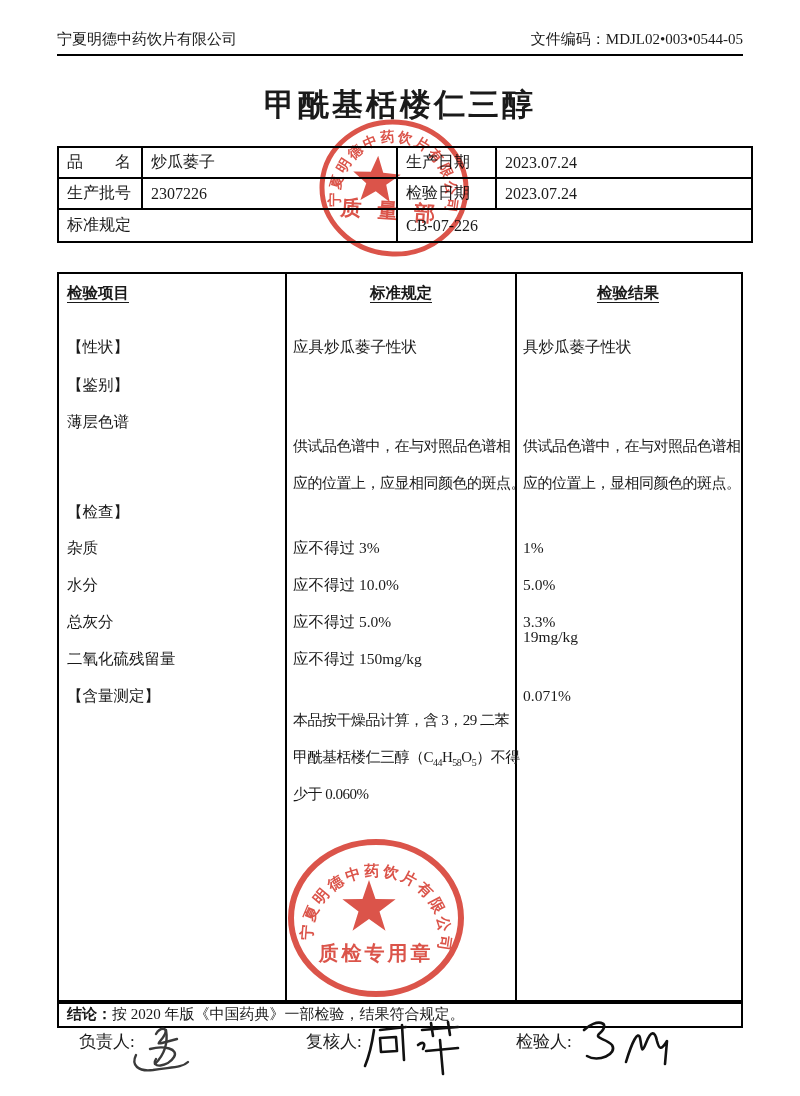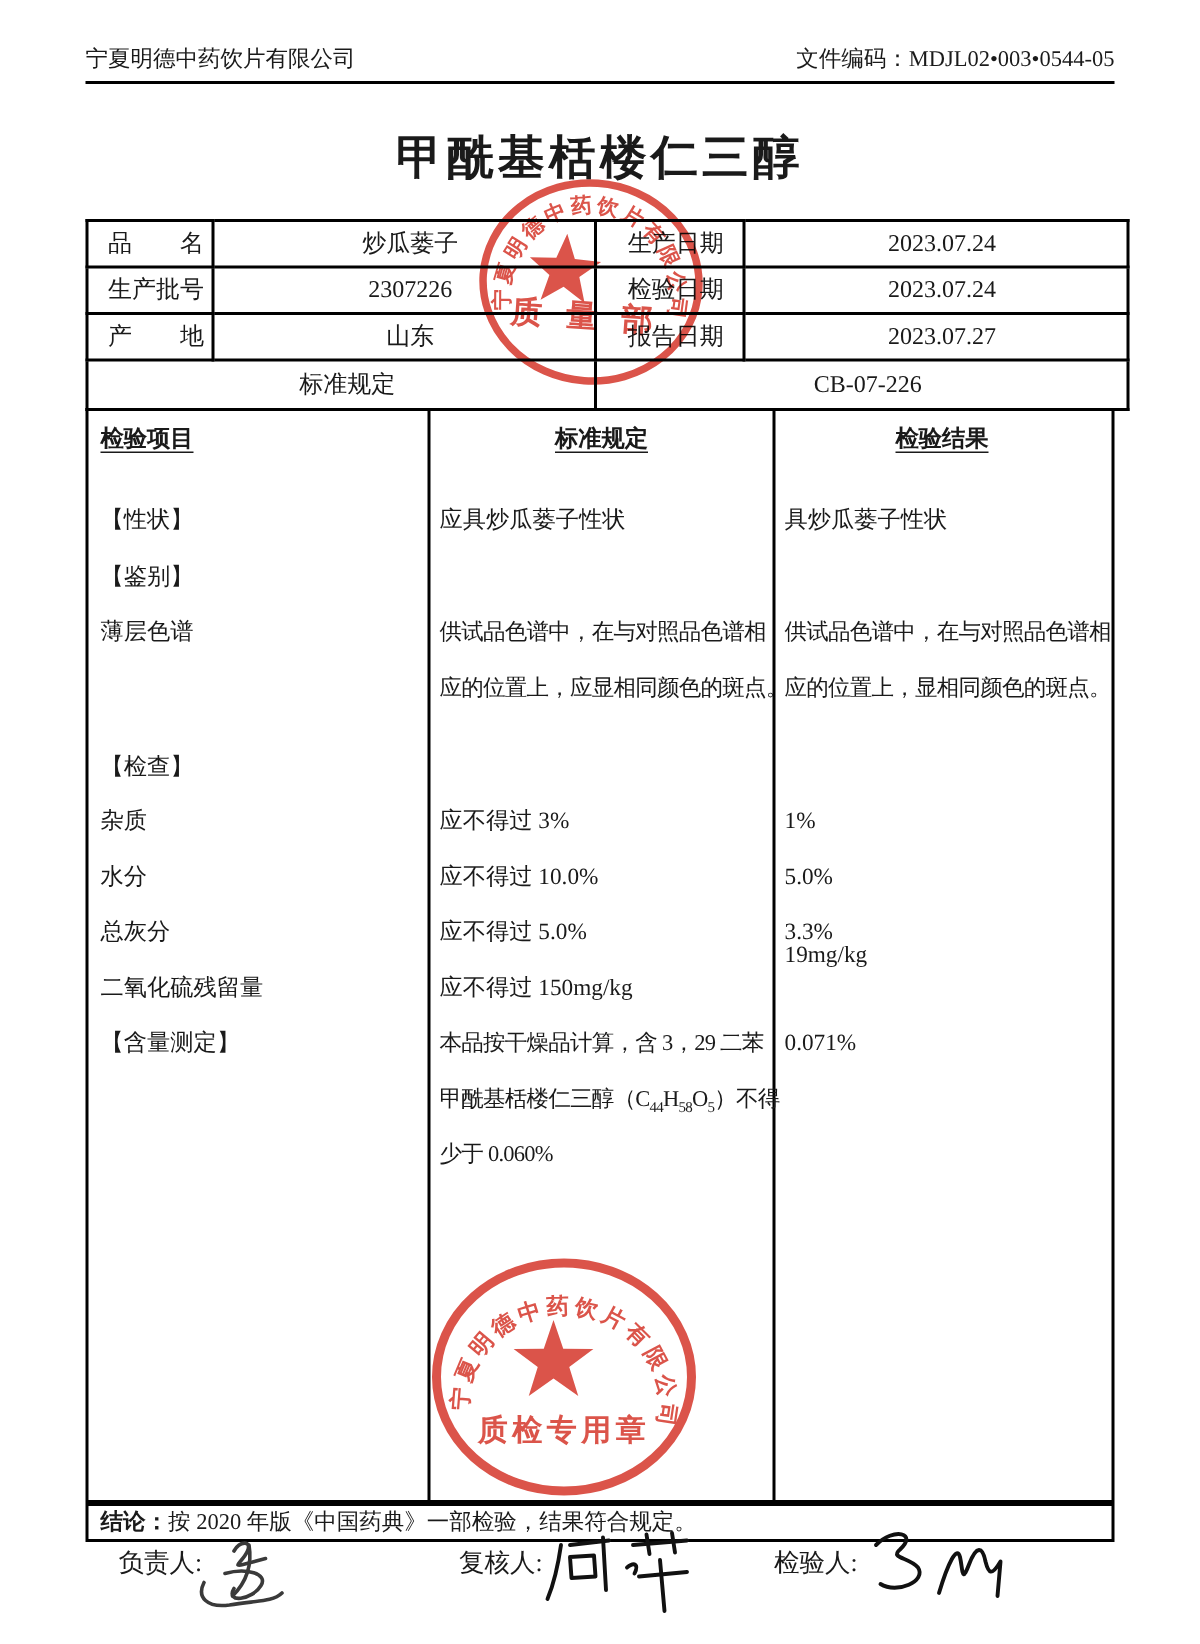--- a/index.html
+++ b/index.html
@@ -14,30 +14,30 @@
   
   .hdr-company { left:57px; top:30px; font-size:15px; }
   .hdr-code    { right:57px; top:30px; font-size:15px; }
   .hdr-rule    { left:57px; top:54px; width:686px; height:0; border-top:2px solid #000; }
 
   .doc-title { left:0; top:84px; width:800px; text-align:center;
                font-size:31px; font-weight:bold; letter-spacing:3px; }
 
   
   table.info { position:absolute; left:57px; top:146px; border-collapse:collapse; table-layout:fixed; }
-  table.info td { border:2px solid #000; font-size:16px; padding:0 0 0 8px; white-space:nowrap; overflow:hidden;text-align:center; }
+  table.info td { border:2px solid #000; font-size:16px; padding:0 0 0 8px; white-space:nowrap; overflow:hidden; }
   table.info tr { height:31px; }
   table.info tr.last { height:33px; }
 
   
   .main { left:57px; top:272px; width:682px; height:726px; border:2px solid #000; }
   .vline { position:absolute; top:0; bottom:0; width:2px; background:#000; }
   .v1 { left:226px; } .v2 { left:456px; }
   .ln { position:absolute; font-size:15.5px; line-height:22px; white-space:nowrap; }
-  .para { font-size:15px; letter-spacing:-0.5px; }
+  .para { font-size:15px; letter-spacing:-0.5px;margin-top:24px; }
   .colhead { text-decoration:underline; text-underline-offset:4px;font-weight:bold; }
   .c2 { left:234px; } .c3 { left:464px; }
   .c2h { left:228px; width:228px; text-align:center; }
   .c3h { left:458px; width:222px; text-align:center; }
   sub { font-size:10px; }
 
   
   .concl { left:57px; top:1002px; width:674px; height:20px; border:2px solid #000;
            padding:1px 0 1px 8px; font-size:15px; white-space:nowrap; }
   .sig-label { font-size:17px; top:1030px;margin-left:19px; }
@@ -63,26 +63,20 @@
     <td style="width:74px">品　　名</td>
     <td style="width:245px">炒瓜蒌子</td>
     <td style="width:89px">生产日期</td>
     <td style="width:246px">2023.07.24</td>
   </tr>
   <tr>
     <td>生产批号</td>
     <td>2307226</td>
     <td>检验日期</td>
     <td>2023.07.24</td>
-  </tr>
-  <tr>
-    <td>产　　地</td>
-    <td>山东</td>
-    <td>报告日期</td>
-    <td>2023.07.27</td>
   </tr>
   <tr class="last">
     <td colspan="2">标准规定</td>
     <td colspan="2">CB-07-226</td>
   </tr>
 </tbody>
   </table>
 
 <div class="abs main">
   <div class="vline v1"></div>

